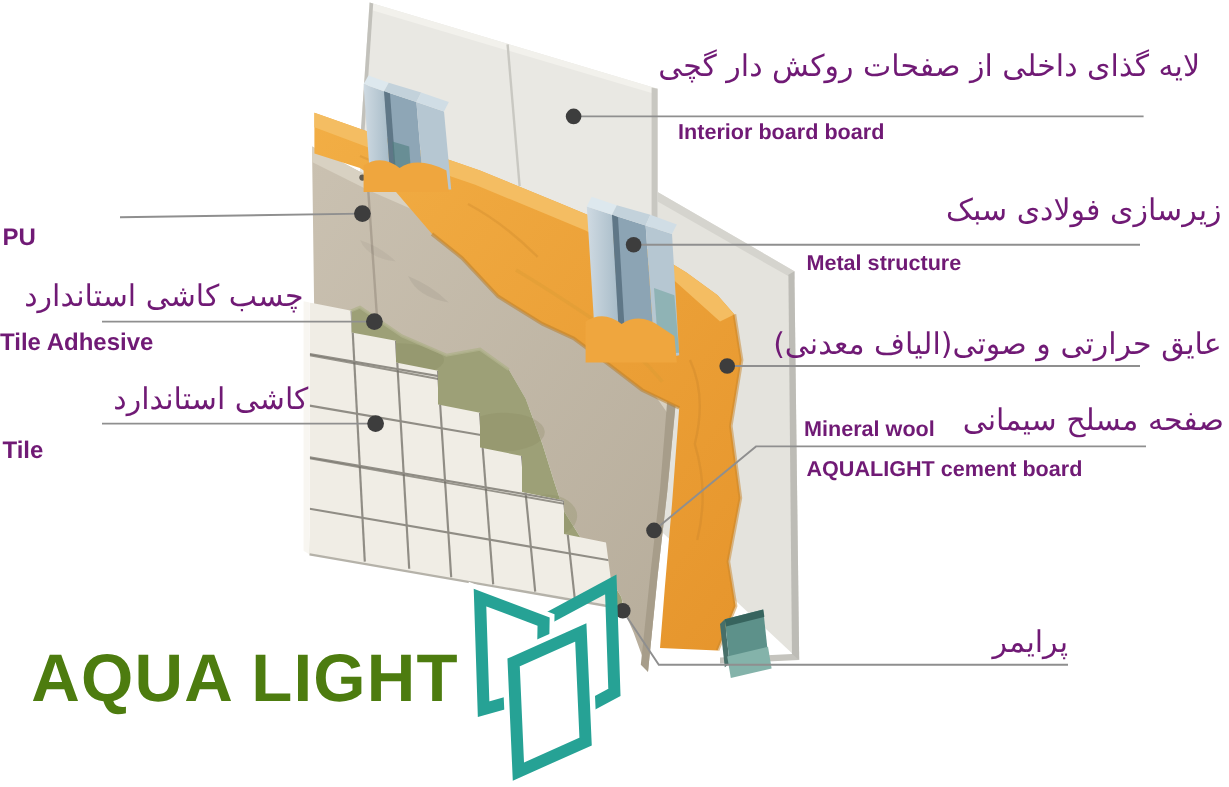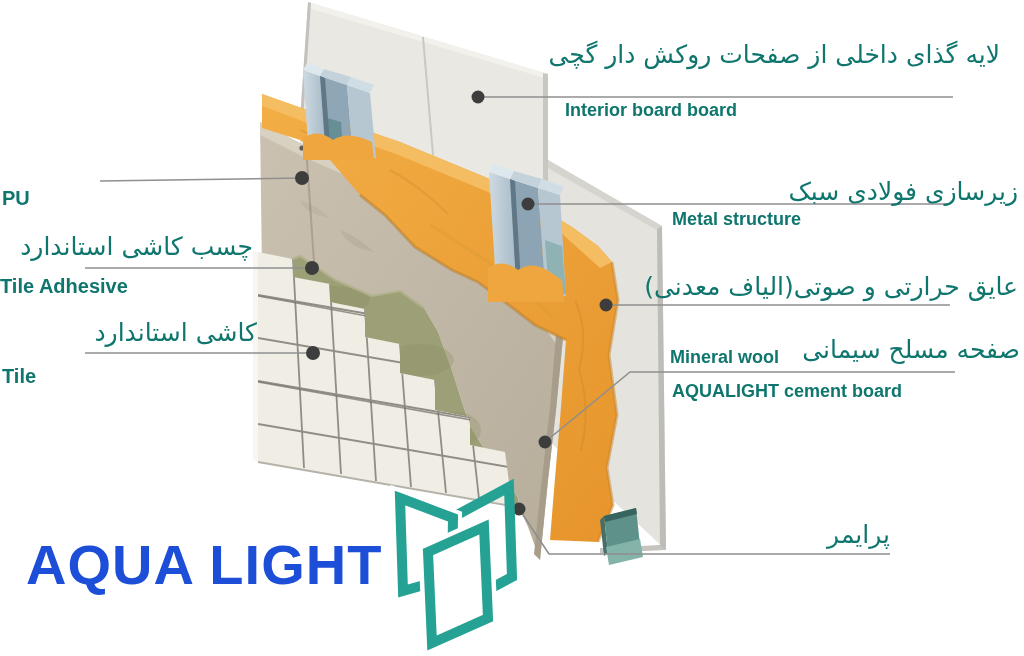--- a/index.html
+++ b/index.html
@@ -1,24 +1,24 @@
 <!DOCTYPE html>
 <html><head>
 <meta charset="utf-8">
 <style>
   html,body{margin:0;padding:0;background:#fff;}
   #stage{position:relative;width:1024px;height:656px;background:#ffffff;overflow:hidden;
          font-family:"DejaVu Sans",sans-serif;}
   #diagram-svg{position:absolute;left:0;top:0;}
-  .lbl{position:absolute;color:#0f766e;white-space:nowrap;}
+  .lbl{position:absolute;color:#701a75;white-space:nowrap;}
   .fa{direction:rtl;font-size:25px;font-family:"DejaVu Sans",sans-serif;}
   .en{font-family:"Liberation Sans","DejaVu Sans",sans-serif;font-weight:bold;font-size:18px;letter-spacing:0px;}
   .en.big{font-size:20px;}
   #logo-text{position:absolute;left:26px;top:532px;font-family:"Liberation Sans","DejaVu Sans",sans-serif;
-             font-weight:bold;font-size:56px;color:#1d4ed8;letter-spacing:1px;}
+             font-weight:bold;font-size:56px;color:#4d7c0f;letter-spacing:1px;}
 </style>
 </head>
 <body>
 
 <div id="stage">
 
   <svg id="diagram-svg" width="1024" height="656" viewBox="0 0 1024 656">
     <defs>
       <linearGradient id="gypG" x1="0" y1="0" x2="1" y2="1">
         <stop offset="0" stop-color="#ececе7"></stop>
@@ -176,21 +176,21 @@
       <path d="M400,498 L453,518 L452,577 L403,591 Z" fill="none" stroke="#ffffff" stroke-width="18"></path>
       <path d="M400,498 L453,518 L452,577 L403,591 Z" fill="none" stroke="#26a295" stroke-width="10"></path>
       <path d="M428,552 L484,527 L488,618 L432,643 Z" fill="#ffffff" stroke="#ffffff" stroke-width="19"></path>
       <path d="M428,552 L484,527 L488,618 L432,643 Z" fill="none" stroke="#26a295" stroke-width="10"></path>
     </g>
   </svg>
 
   <div class="lbl fa" style="right:24px;top:40px;">لایه گذای داخلی از صفحات روکش دار گچی</div>
   <div class="lbl en" style="left:565px;top:100px;">Interior board board</div>
 
-  <div class="lbl fa" style="right:6px;top:177px;">زیرسازی فولادی سبک</div>
+  <div class="lbl fa" style="right:6px;top:160px;">زیرسازی فولادی سبک</div>
   <div class="lbl en" style="left:672px;top:209px;">Metal structure</div>
 
   <div class="lbl fa" style="right:6px;top:272px;">عایق حرارتی و صوتی(الیاف معدنی)</div>
   <div class="lbl en" style="left:670px;top:312px;margin-top:35px;">Mineral wool</div>
 
   <div class="lbl fa" style="right:4px;top:335px;">صفحه مسلح سیمانی</div>
   <div class="lbl en" style="left:672px;top:381px;">AQUALIGHT cement board</div>
 
   <div class="lbl fa" style="right:134px;top:520px;">پرایمر</div>
 

